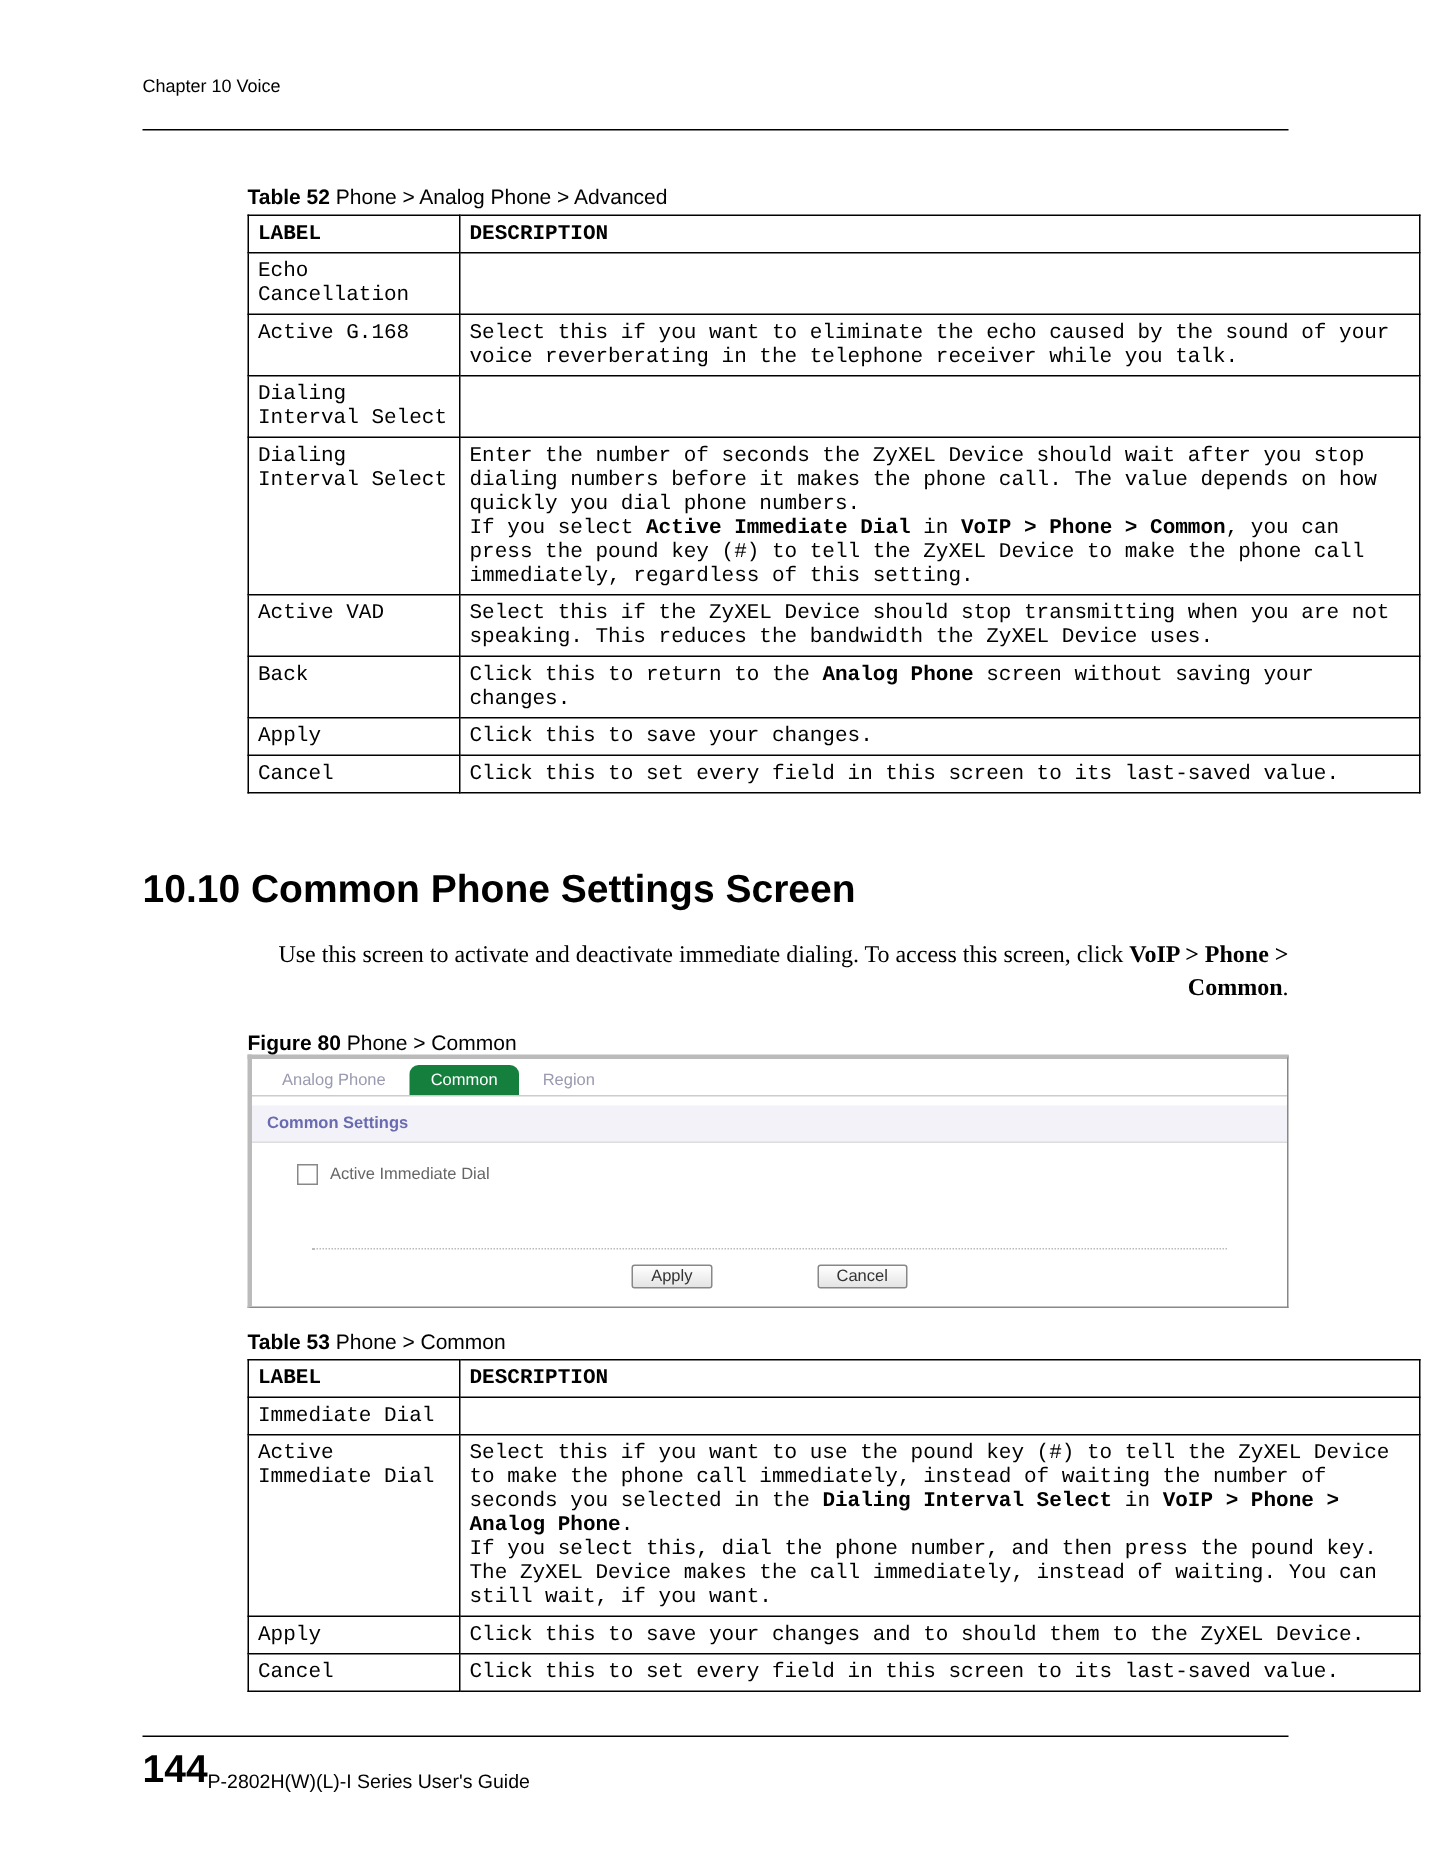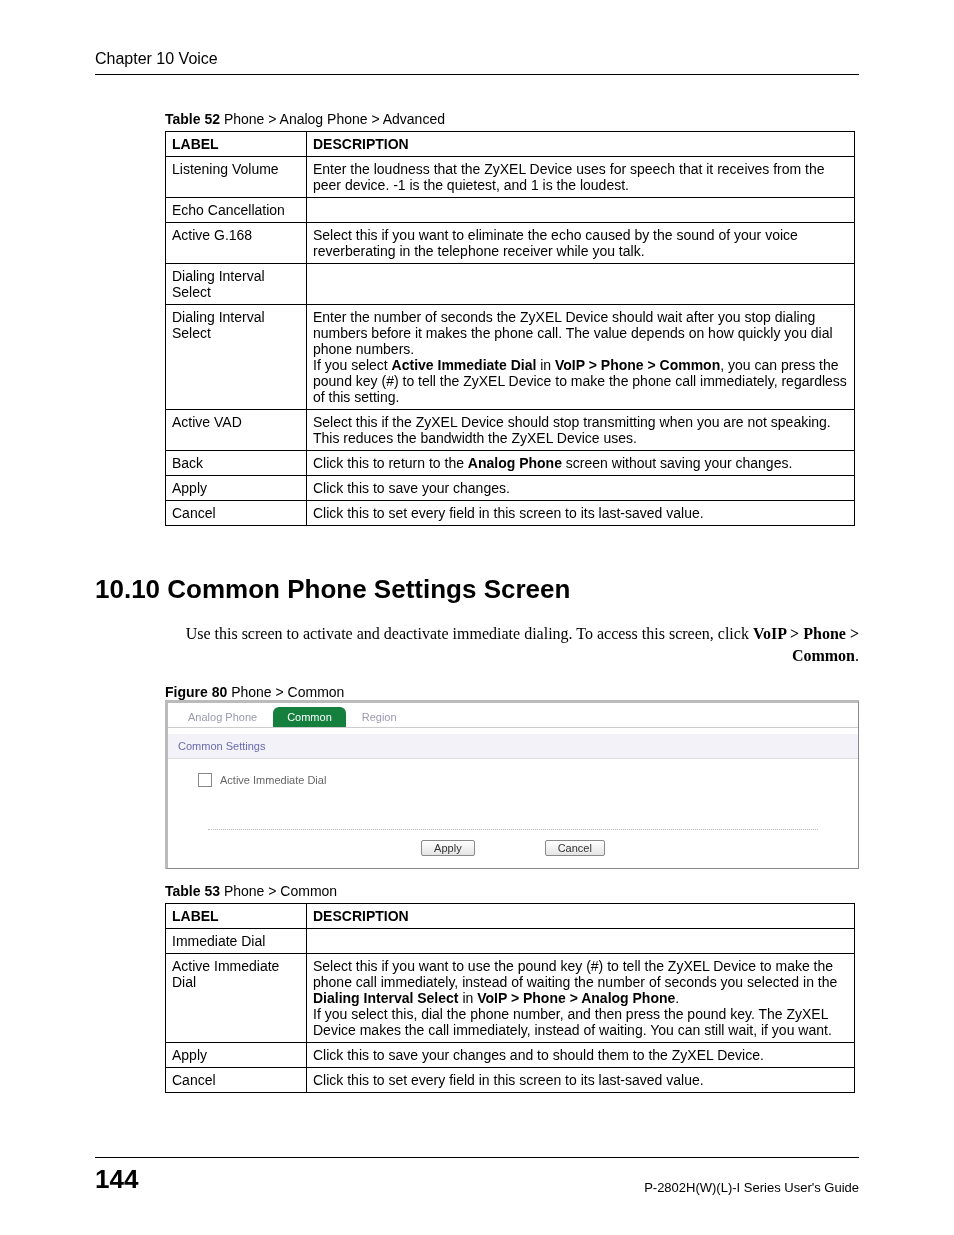--- a/index.html
+++ b/index.html
@@ -12,37 +12,37 @@
   .page {
     width: 954px;
     height: 1235px;
     box-sizing: border-box;
     padding: 50px 95px 40px 95px;
     position: relative;
     font-size: 15px;
   }
   .chapter-header {
     font-family: Arial, Helvetica, sans-serif;
-    font-size: 16px;
-    padding-bottom: 6px;
+    font-size: 12px;
+    padding-bottom: 22px;
     border-bottom: 1px solid #000;
     margin-bottom: 36px;
   }
   .table-caption {
     font-family: Arial, Helvetica, sans-serif;
     font-size: 14px;
     margin-left: 70px;
     margin-bottom: 4px;
   }
   .table-caption b { font-weight: bold; }
   .field-table {
     margin-left: 70px;
     border-collapse: collapse;
-    width: 690px;
-    font-family: Liberation Sans, sans-serif;
+    width: 782px;
+    font-family: Liberation Mono, monospace;
     font-size: 14px;
   }
   .field-table th, .field-table td {
     border: 1px solid #000;
     padding: 4px 6px;
     text-align: left;
     vertical-align: top;
   }
   .field-table th.label-col { width: 128px; }
   .field-table th { font-weight: bold; }
@@ -89,21 +89,21 @@
     padding: 4px 14px 4px 14px;
     border-top-left-radius: 6px;
     border-top-right-radius: 6px;
     font-size: 11px;
     color: #9a9ab0;
   }
   .tab.active { background: #15803d; color: #fff; }
   .panel-title {
     background: #f2f2f8;
     color: #6a6ab0;
-    font-weight: normal;
+    font-weight: bold;
     font-size: 11px;
     padding: 6px 10px;
     border-bottom: 1px solid #ddd;
   }
   .panel-body { padding: 14px 30px 24px 30px; }
   .chk-row { display: flex; align-items: center; gap: 8px; color: #666; }
   .chk {
     width: 12px; height: 12px; border: 1px solid #888; background: #fff;
     display: inline-block;
   }
@@ -120,21 +120,21 @@
     border: 1px solid #888;
     border-radius: 2px;
     color: #333;
   }
   .footer {
     position: absolute;
     left: 95px; right: 95px; bottom: 40px;
     border-top: 1px solid #000;
     padding-top: 6px;
     display: flex;
-    justify-content: space-between;
+    justify-content: flex-start;
     align-items: flex-end;
     font-family: Arial, Helvetica, sans-serif;
   }
   .page-num { font-size: 26px; font-weight: bold; }
   .guide-name { font-size: 13px; }
 </style>
 </head>
 <body>
 
 <div class="page">
@@ -143,24 +143,20 @@
 
   <div class="table-caption">
     <b>Table 52</b><span>   Phone &gt; Analog Phone &gt; Advanced</span>
   </div>
 
   <table class="field-table">
     <tbody>
         <tr>
       <th class="label-col">LABEL</th>
       <th>DESCRIPTION</th>
-    </tr>
-    <tr>
-      <td>Listening Volume</td>
-      <td>Enter the loudness that the ZyXEL Device uses for speech that it receives from the peer device. -1 is the quietest, and 1 is the loudest.</td>
     </tr>
     <tr>
       <td>Echo Cancellation</td>
       <td></td>
     </tr>
     <tr>
       <td>Active G.168</td>
       <td>Select this if you want to eliminate the echo caused by the sound of your voice reverberating in the telephone receiver while you talk.</td>
     </tr>
     <tr>

